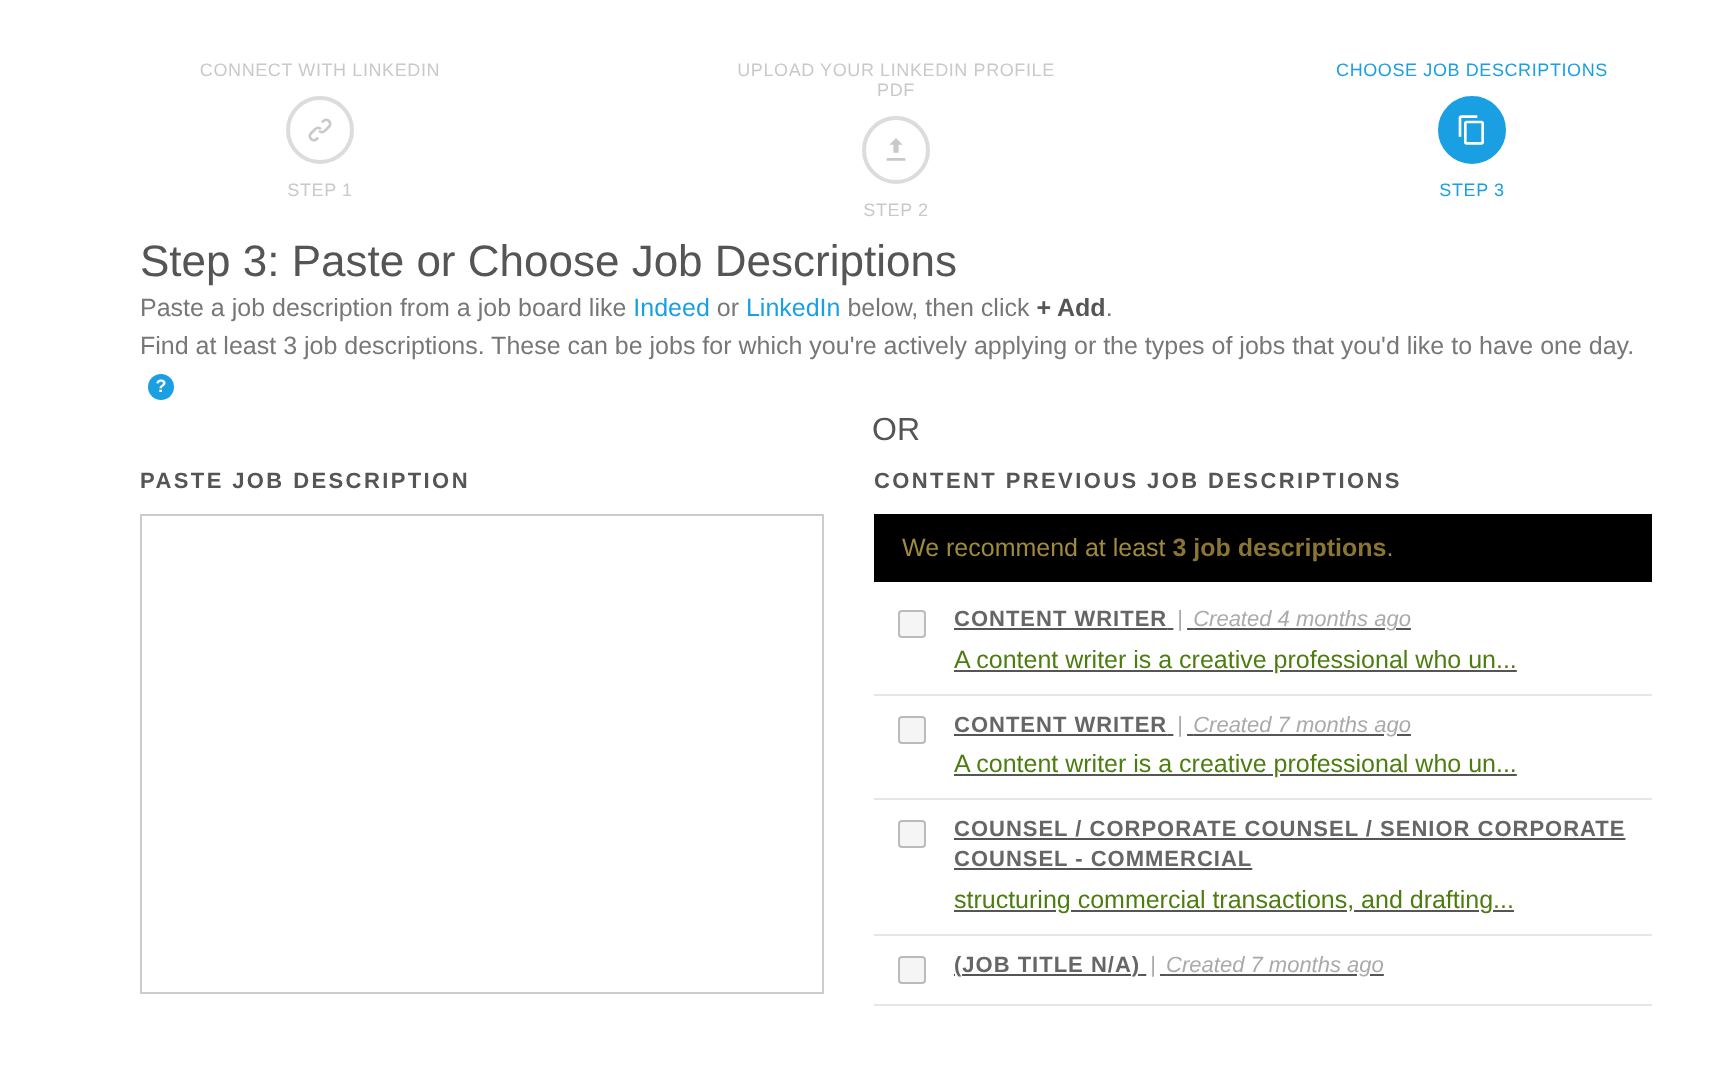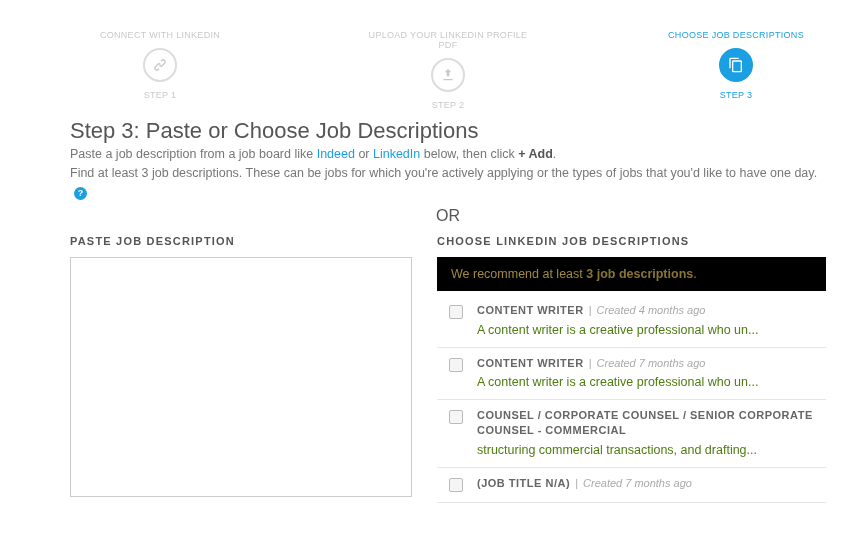--- a/index.html
+++ b/index.html
@@ -55,21 +55,21 @@
     padding:10px 14px; margin-bottom:4px;
   }
   .reco-banner strong { color:#8a7533; }
 
   
   .job-item { border-bottom:1px solid #e6e6e6; padding:8px 0 10px 12px; }
   .job-row1 { display:flex; align-items:flex-start; gap:14px; }
   .job-check {
     width:14px; height:14px; border:1px solid #bbb; border-radius:2px; background:#f5f5f5; flex-shrink:0; margin-top:2px; cursor:pointer;
   }
-  .job-body { flex:1; }
+  .job-body { flex:1;text-decoration:underline; }
   .job-title-line { font-size:11px; color:#666; line-height:1.4; }
   .job-title { font-weight:700; letter-spacing:0.5px; color:#666; }
   .job-meta-sep { color:#aaa; margin:0 2px; }
   .job-created { font-style:italic; color:#aaa; font-size:11px; }
   .job-snippet { font-size:12.5px; color:#4d7c0f; margin-top:4px; margin-left:0; }
 </style>
 </head>
 <body>
 
 <div class="container">
@@ -116,21 +116,21 @@
 
   <div class="cols">
 
     <div class="col-left">
       <div class="col-heading">PASTE JOB DESCRIPTION</div>
       <textarea class="jd-input" value="" style=""></textarea>
       
     </div>
 
     <div class="col-right">
-      <div class="col-heading">CHOOSE LINKEDIN JOB DESCRIPTIONS</div>
+      <div class="col-heading">CONTENT PREVIOUS JOB DESCRIPTIONS</div>
       <div class="reco-banner">
         <span>We recommend at least </span><strong>3 job descriptions</strong><span>.</span>
       </div>
       <div id="job-list">
   <div class="job-item">
     <div class="job-row1">
       <div class="job-check"></div>
       <div class="job-body">
         <div class="job-title-line">
           <span class="job-title">CONTENT WRITER</span>

